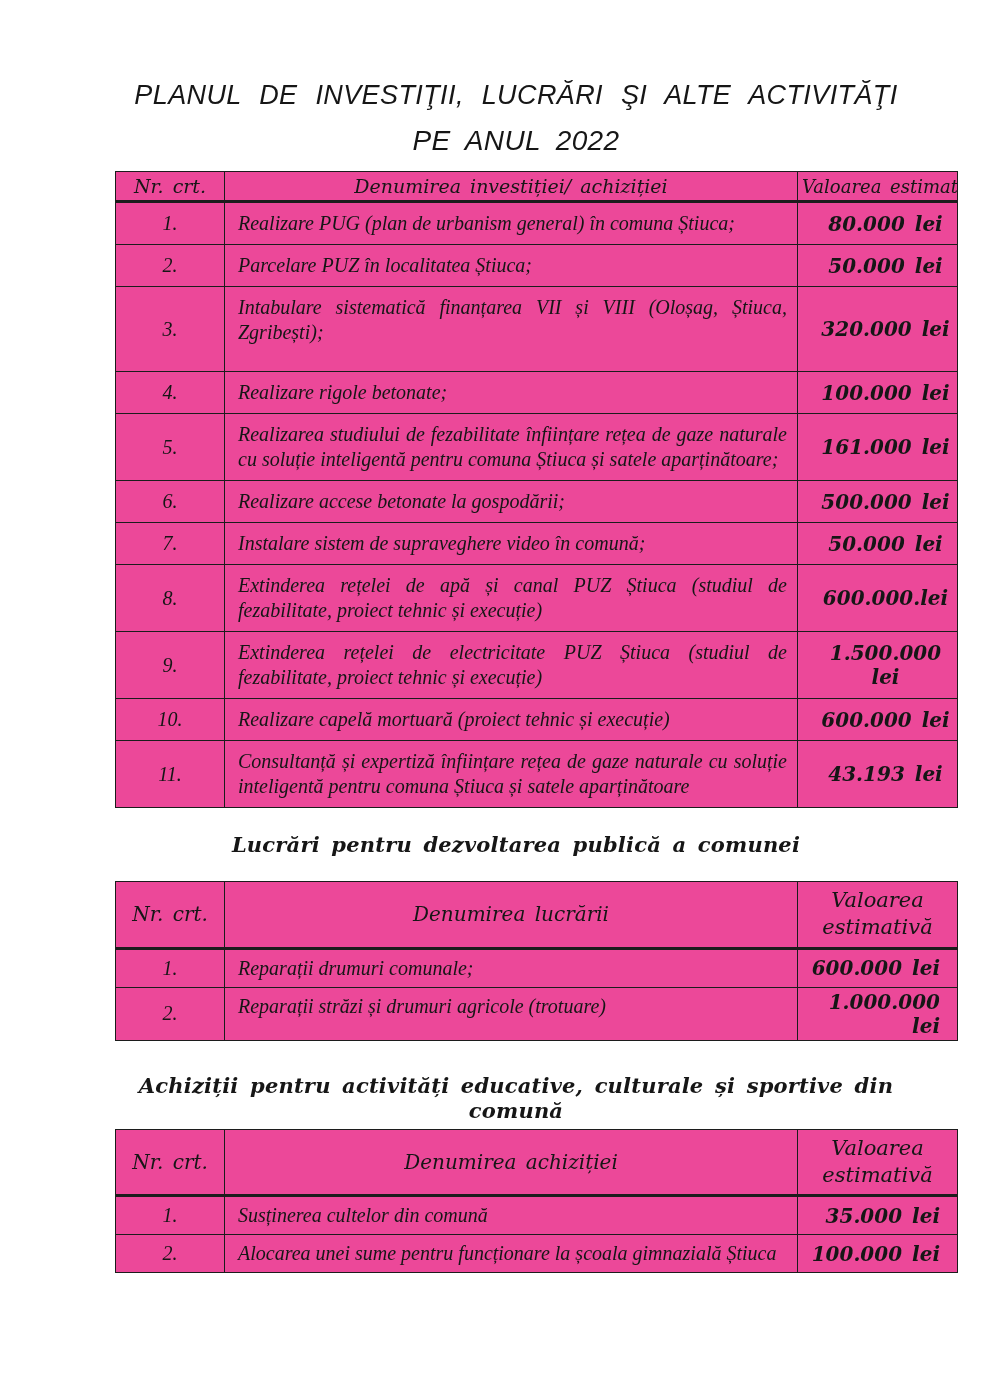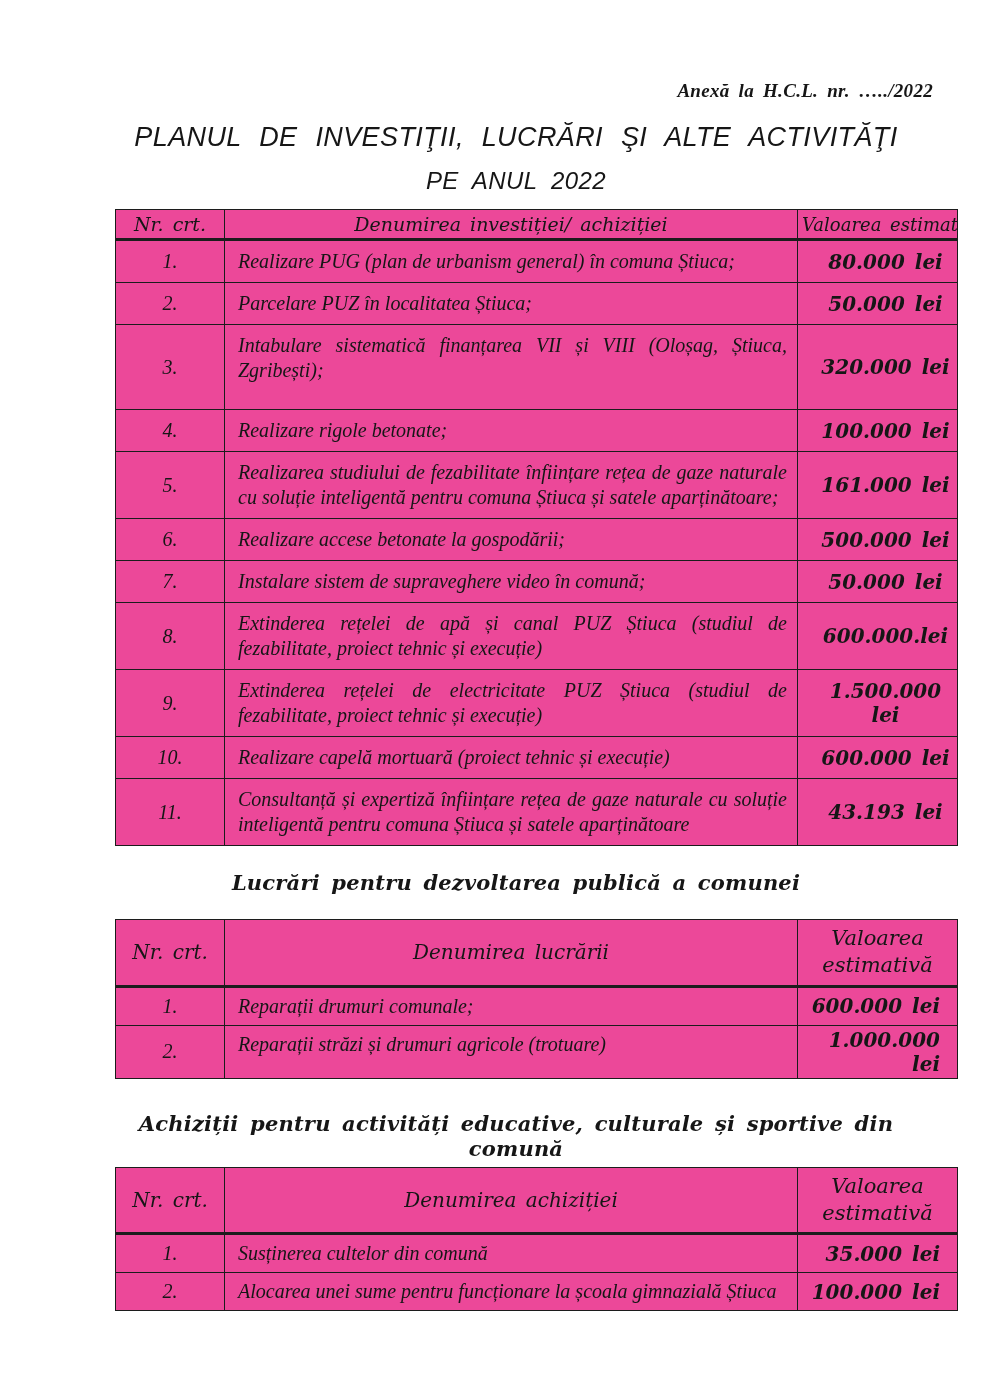--- a/index.html
+++ b/index.html
@@ -34,21 +34,21 @@
     font-family: "Liberation Sans", sans-serif;
     font-style: italic;
     font-weight: normal;
     font-size: 27px;
     letter-spacing: 0.4px;
     word-spacing: 10px;
     margin: 0 0 14px 0;
     white-space: nowrap;
   }
   .title2 {
-    font-size: 24px;
+    font-size: 28px;
     word-spacing: 7px;
   }
   .section-heading {
     text-align: center;
     font-family: "DejaVu Serif", serif;
     font-style: italic;
     font-weight: bold;
     font-size: 21px;
     word-spacing: 4px;
     letter-spacing: 0.2px;
@@ -122,21 +122,20 @@
 
   
   .tbl-0 tbody tr:nth-child(3) td.desc { padding-bottom: 26px; }
 
   .tbl-1 td.desc, .tbl-2 td.desc { padding-top: 6px; padding-bottom: 6px; }
 </style>
 </head>
 <body>
 
 <div class="page">
-  <div class="annotation">Anexă  la H.C.L. nr.  …../2022</div>
   <div class="title">PLANUL DE INVESTIŢII, LUCRĂRI ŞI ALTE ACTIVITĂŢI</div>
   <div class="title title2">PE ANUL 2022</div>
   <div id="sections">
       <div class="section section-0">
         <table class="tbl tbl-0">
           <colgroup>
             <col class="c1">
             <col class="c2">
             <col class="c3">
           </colgroup>

